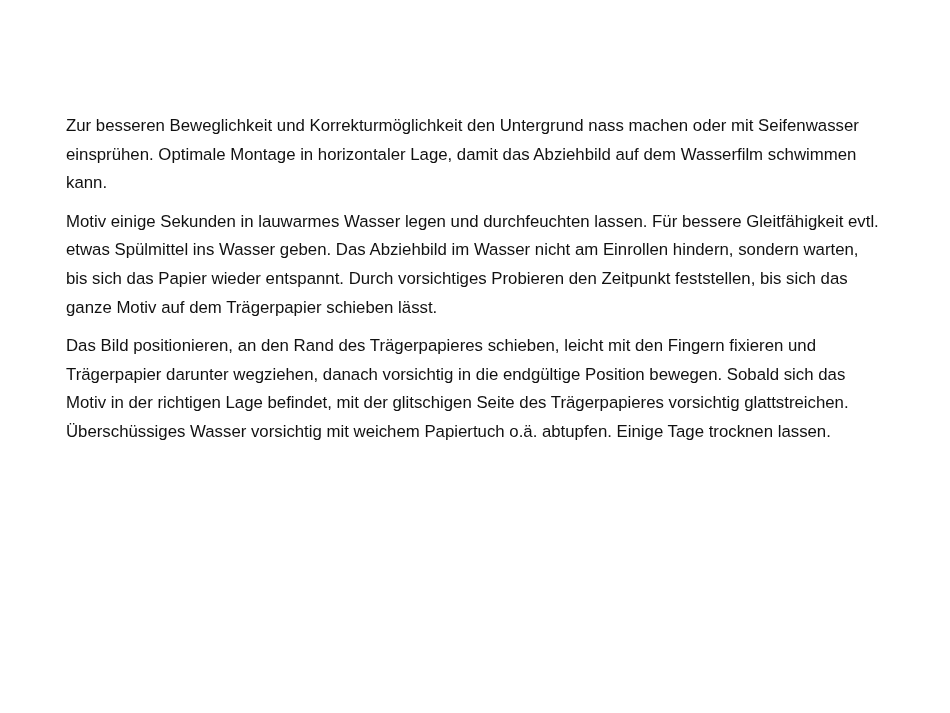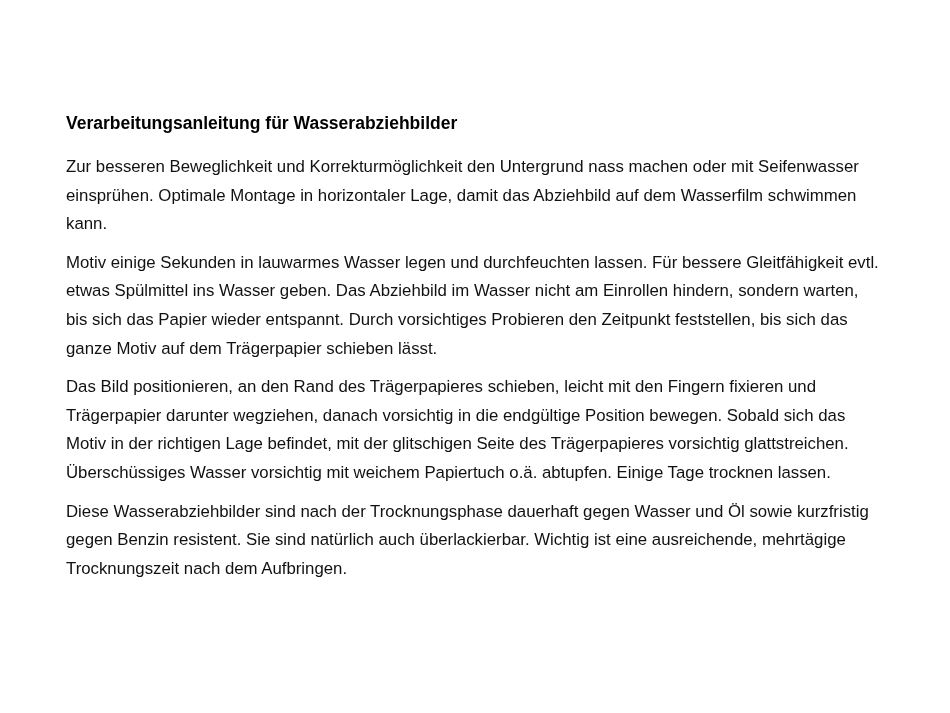--- a/index.html
+++ b/index.html
@@ -38,19 +38,17 @@
   }
   .doc-paragraph:last-child {
     margin-bottom: 0;
   }
 </style>
 </head>
 <body>
 
 <div class="page">
   <div class="doc-content">
-    <h1 class="doc-title">Verarbeitungsanleitung für Wasserabziehbilder</h1>
     <p class="doc-paragraph">Zur besseren Beweglichkeit und Korrekturmöglichkeit den Untergrund nass machen oder mit Seifenwasser einsprühen. Optimale Montage in horizontaler Lage, damit das Abziehbild auf dem Wasserfilm schwimmen kann.</p>
     <p class="doc-paragraph">Motiv einige Sekunden in lauwarmes Wasser legen und durchfeuchten lassen. Für bessere Gleitfähigkeit evtl. etwas Spülmittel ins Wasser geben. Das Abziehbild im Wasser nicht am Einrollen hindern, sondern warten, bis sich das Papier wieder entspannt. Durch vorsichtiges Probieren den Zeitpunkt feststellen, bis sich das ganze Motiv auf dem Trägerpapier schieben lässt.</p>
     <p class="doc-paragraph">Das Bild positionieren, an den Rand des Trägerpapieres schieben, leicht mit den Fingern fixieren und Trägerpapier darunter wegziehen, danach vorsichtig in die endgültige Position bewegen. Sobald sich das Motiv in der richtigen Lage befindet, mit der glitschigen Seite des Trägerpapieres vorsichtig glattstreichen. Überschüssiges Wasser vorsichtig mit weichem Papiertuch o.ä. abtupfen. Einige Tage trocknen lassen.</p>
-    <p class="doc-paragraph">Diese Wasserabziehbilder sind nach der Trocknungsphase dauerhaft gegen Wasser und Öl sowie kurzfristig gegen Benzin resistent. Sie sind natürlich auch überlackierbar. Wichtig ist eine ausreichende, mehrtägige Trocknungszeit nach dem Aufbringen.</p>
   </div>
 </div>
 
 </body></html>

